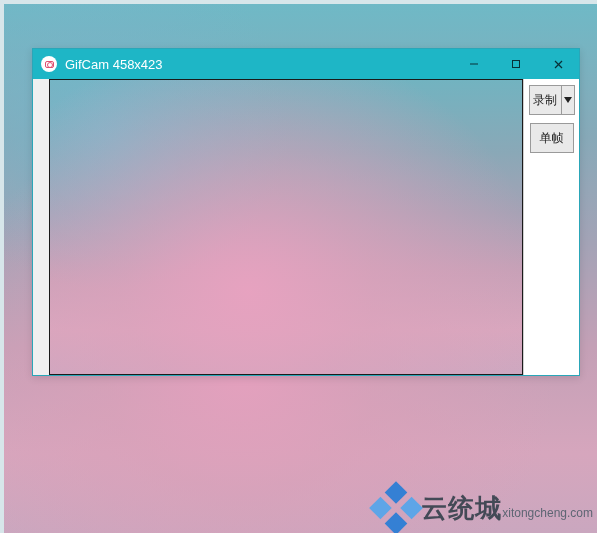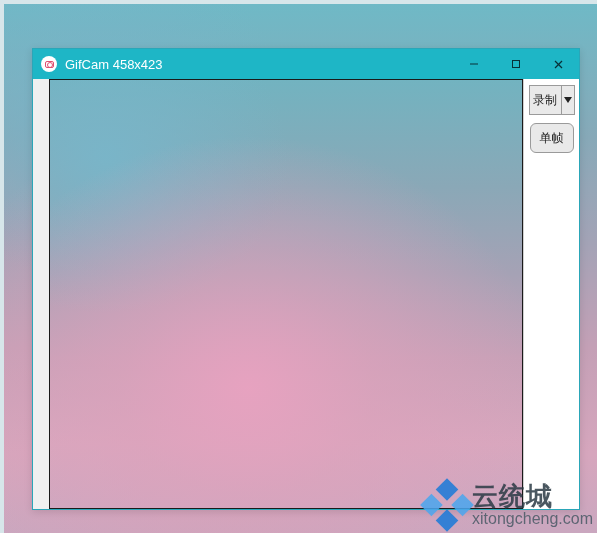--- a/index.html
+++ b/index.html
@@ -10,21 +10,21 @@
       radial-gradient(ellipse 450px 380px at 40% 70%, rgba(230,160,190,0.92) 0%, rgba(220,160,185,0.6) 30%, rgba(170,180,200,0) 70%),
       radial-gradient(ellipse 300px 260px at 15% 20%, rgba(120,180,200,0.85) 0%, rgba(120,180,200,0) 65%),
       linear-gradient(180deg, #6fb9c6 0%, #87a9b8 25%, #a3a3b6 45%, #c4a0b6 65%, #d6a6bd 85%, #caa7bf 100%);
     position: relative;
     border-top: 4px solid #d7e6ea;
     border-left: 4px solid #d7e6ea;
   }
   .window {
     position: absolute;
     left: 28px; top: 44px;
-    width: 548px; height: 462px;
+    width: 548px; height: 328px;
     background: #f0f0f0;
     border: 1px solid #2aa6b8;
     box-shadow: 0 2px 8px rgba(0,0,0,0.12);
   }
   .titlebar {
     height: 30px;
     background: #1eb6c6;
     display: flex; align-items: center;
     color: #ffffff;
     font-size: 13px;
@@ -85,21 +85,21 @@
     height: 30px;
   }
   .btn, .btn-main, .btn-drop {
     background: #e9e9e9;
     border: 1px solid #9a9a9a;
     font-size: 12px;
     color: #222;
     display: flex; align-items: center; justify-content: center;
     cursor: default;
   }
-  .btn { width: 44px; height: 30px; border-radius: 6px; }
+  .btn { width: 44px; height: 30px; }
   .btn-main { width: 32px; height: 30px; border-right: none; }
   .btn-drop { width: 14px; height: 30px; }
   .btn-drop svg { display:block; }
   .selected-group .btn-main,
   .selected-group .btn-drop {
     background: #ffffff;
   }
   .selected-group {
     outline: 1px dotted #2a6fd6;
     outline-offset: 1px;
@@ -115,23 +115,23 @@
     width: 38px; height: 38px; position: relative;
     transform: rotate(45deg);
   }
   .wm-logo span {
     position: absolute; width: 16px; height: 16px;
   }
   .wm-logo .a{ left:0; top:0; background:#1a7ad9;}
   .wm-logo .b{ right:0; top:0; background:#4aa6ef;}
   .wm-logo .c{ left:0; bottom:0; background:#4aa6ef;}
   .wm-logo .d{ right:0; bottom:0; background:#1a7ad9;}
-  .wm-text { display:flex; flex-direction:column; line-height:1; }
+  .wm-text { display:flex; flex-direction:row; line-height:1; }
   .wm-cn { font-size: 26px; color:#2b3a45; font-weight:700; letter-spacing:1px;}
-  .wm-url { font-size: 16px; color:#4a5a66; margin-top:2px;}
+  .wm-url { font-size: 12px; color:#4a5a66; margin-top:12px;}
 </style>
 </head>
 <body>
 
 <div class="bg">
 
   <div class="window">
     <div class="titlebar">
       <div class="app-icon">
         <div class="app-icon-inner"></div>

